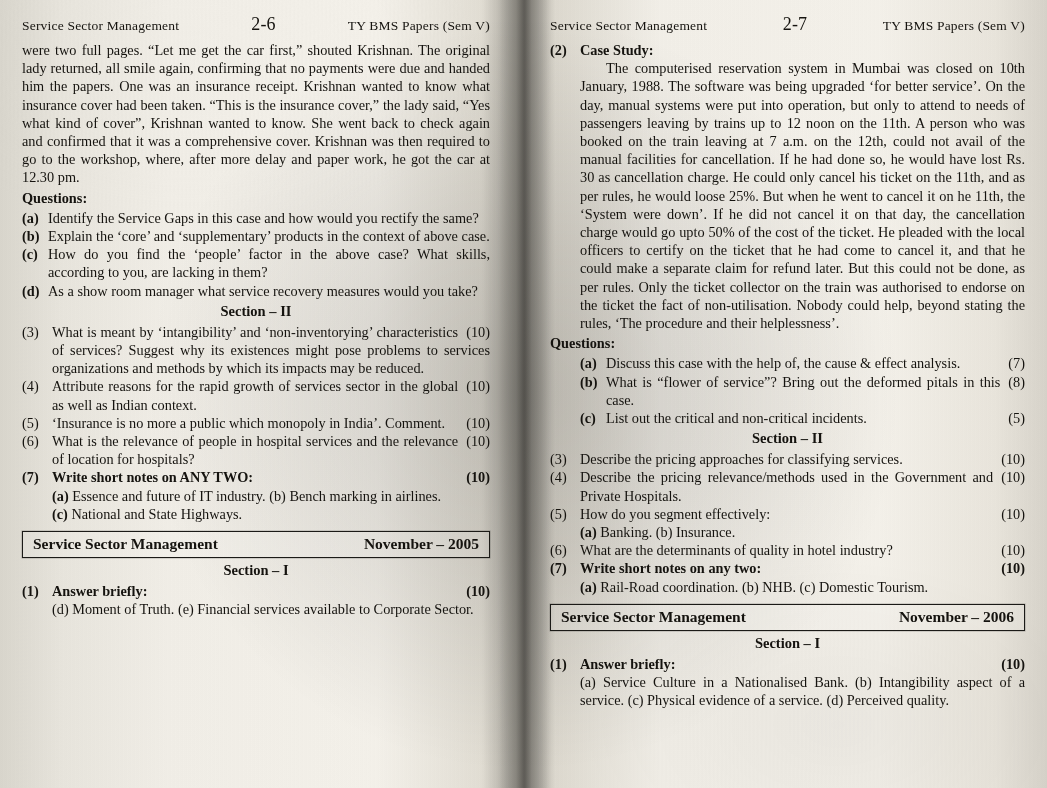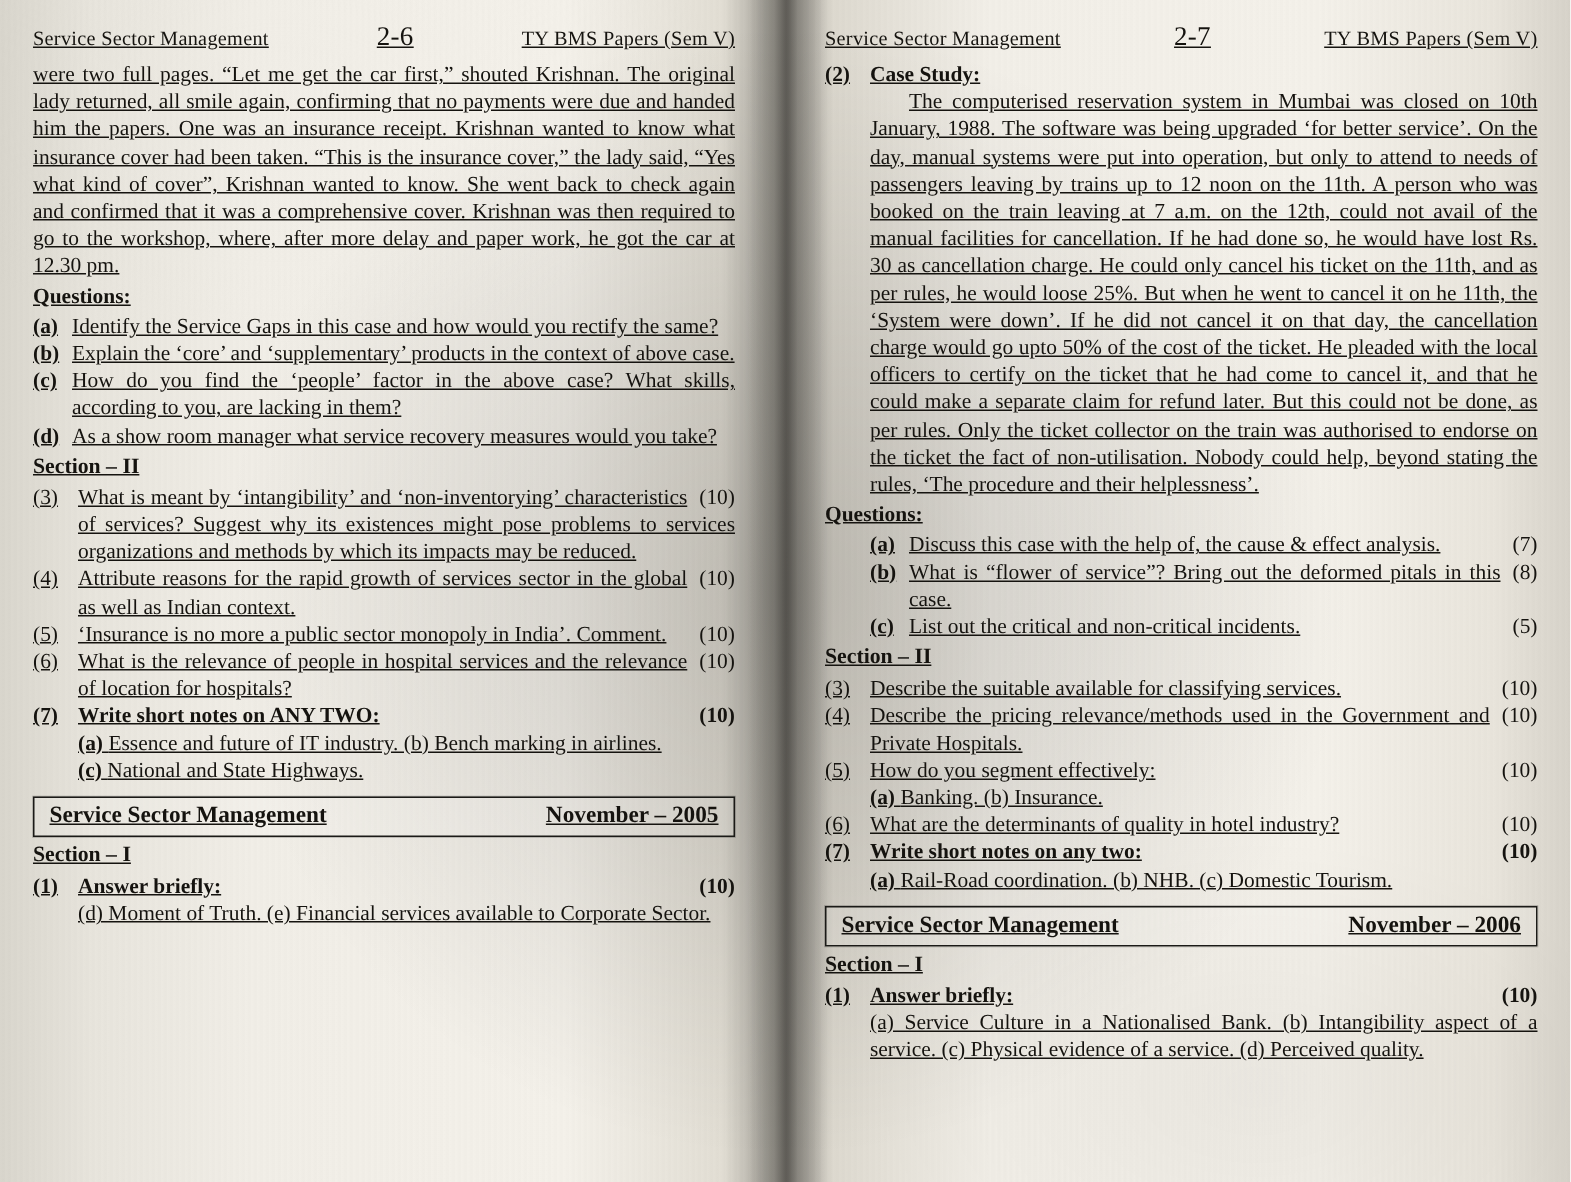--- a/index.html
+++ b/index.html
@@ -40,21 +40,20 @@
     width: 52px;
     height: 788px;
     background: linear-gradient(90deg, rgba(120,117,110,0.0) 0%, rgba(90,88,82,0.35) 35%, rgba(55,53,49,0.55) 50%, rgba(90,88,82,0.3) 65%, rgba(120,117,110,0.0) 100%);
     pointer-events: none;
   }
   .col {
     position: absolute;
     top: 0;
     height: 730px;
     box-sizing: border-box;
-    text-decoration: underline;
   }
   .col-left { left: 0; width: 512px; padding: 14px 22px 0 22px; }
   .col-right { left: 528px; width: 519px; padding: 14px 22px 0 22px; }
 
   .hdr {
     display: flex;
     align-items: baseline;
     justify-content: space-between;
     font-size: 13.5px;
     letter-spacing: 0.2px;
@@ -65,20 +64,21 @@
 
   .body-text {
     font-size: 14.3px;
     line-height: 18.2px;
     text-align: justify;
   }
   p { margin: 0 0 2px 0; }
 
   .lbl { font-weight: bold; }
   .section-head {
+    text-align: center;
     font-weight: bold;
     font-size: 14.5px;
     margin: 3px 0 3px 0;
   }
   .qrow {
     display: flex;
     align-items: flex-start;
     font-size: 14.3px;
     line-height: 18.2px;
   }
@@ -157,21 +157,21 @@
     <div class="qrow">
       <span class="qnum">(3)</span>
       <span class="qbody"><span class="marks">(10)</span><span>What is meant by ‘intangibility’ and ‘non-inventorying’ characteristics of services? Suggest why its existences might pose problems to services organizations and methods by which its impacts may be reduced.</span></span>
     </div>
     <div class="qrow">
       <span class="qnum">(4)</span>
       <span class="qbody"><span class="marks">(10)</span><span>Attribute reasons for the rapid growth of services sector in the global as well as Indian context.</span></span>
     </div>
     <div class="qrow">
       <span class="qnum">(5)</span>
-      <span class="qbody"><span class="marks">(10)</span><span>‘Insurance is no more a public sector monopoly in India’. Comment.</span></span>
+      <span class="qbody"><span class="marks">(10)</span><span>‘Insurance is no more a public which monopoly in India’. Comment.</span></span>
     </div>
     <div class="qrow">
       <span class="qnum">(6)</span>
       <span class="qbody"><span class="marks">(10)</span><span>What is the relevance of people in hospital services and the relevance of location for hospitals?</span></span>
     </div>
     <div class="qrow">
       <span class="qnum lbl">(7)</span>
       <span class="qbody lbl"><span class="marks">(10)</span><span>Write short notes on ANY TWO:</span></span>
     </div>
     <div class="indent-q">
@@ -231,21 +231,21 @@
       <div class="sub">
         <span class="subnum lbl">(c)</span>
         <span class="subbody"><span class="marks">(5)</span><span>List out the critical and non-critical incidents.</span></span>
       </div>
     </div>
 
     <div class="section-head">Section – II</div>
 
     <div class="qrow">
       <span class="qnum">(3)</span>
-      <span class="qbody"><span class="marks">(10)</span><span>Describe the suitable available for classifying services.</span></span>
+      <span class="qbody"><span class="marks">(10)</span><span>Describe the pricing approaches for classifying services.</span></span>
     </div>
     <div class="qrow">
       <span class="qnum">(4)</span>
       <span class="qbody"><span class="marks">(10)</span><span>Describe the pricing relevance/methods used in the Government and Private Hospitals.</span></span>
     </div>
     <div class="qrow">
       <span class="qnum">(5)</span>
       <span class="qbody"><span class="marks">(10)</span><span>How do you segment effectively:</span></span>
     </div>
     <div class="indent-q">

